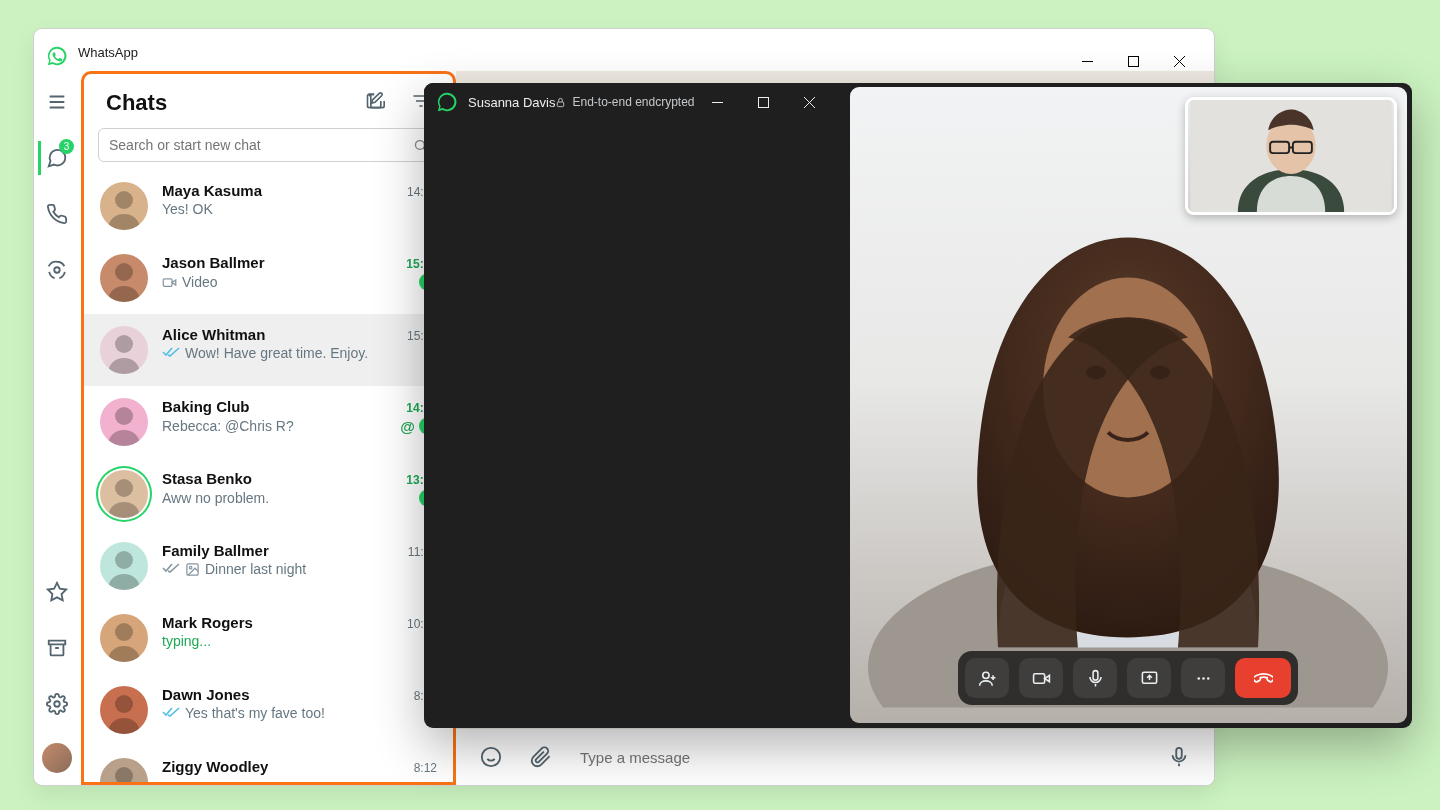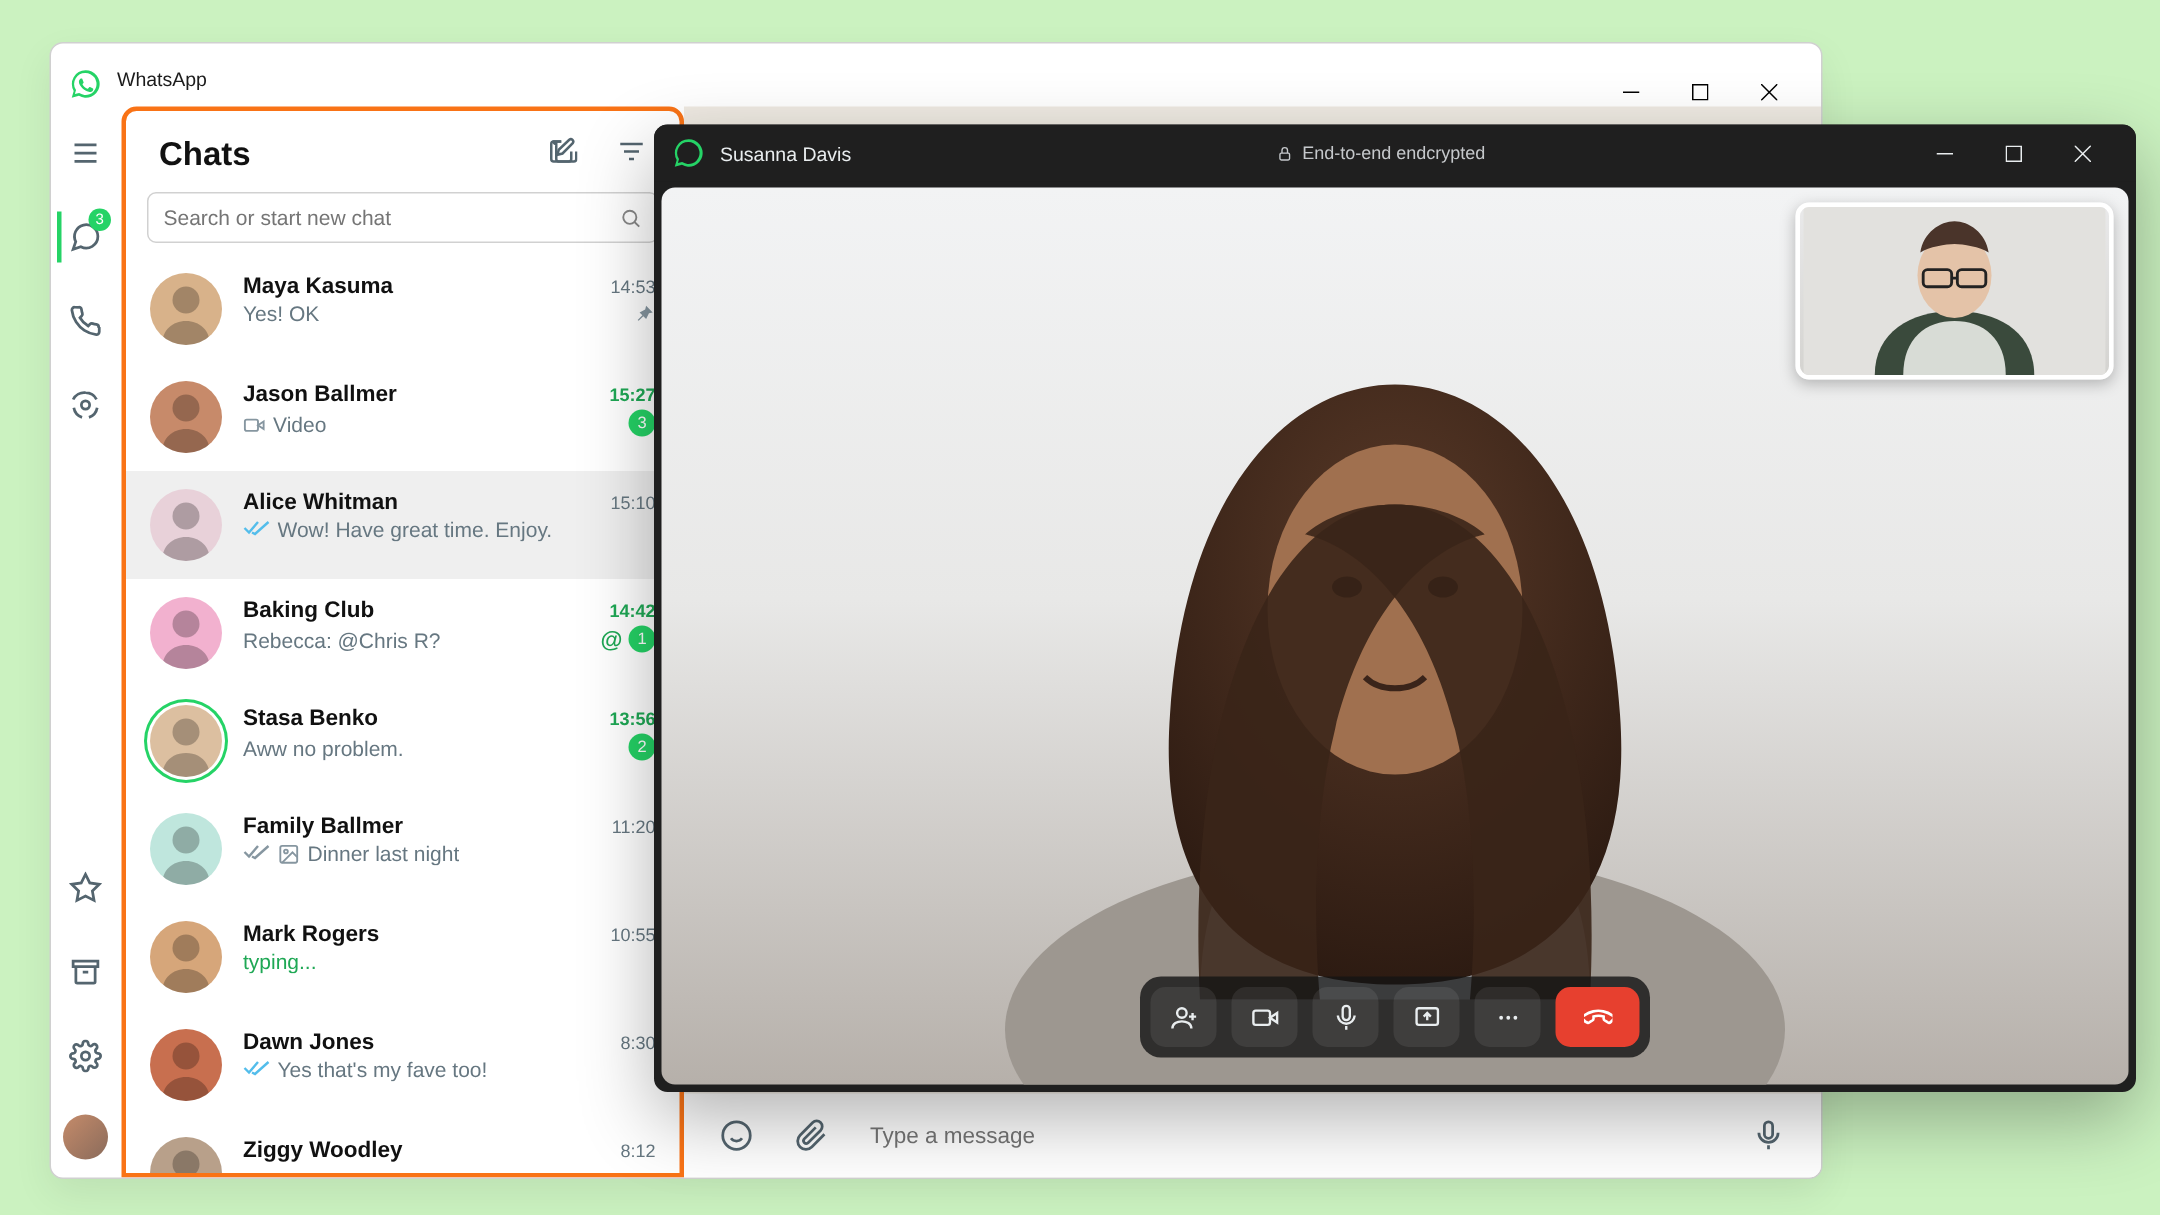--- a/index.html
+++ b/index.html
@@ -33,34 +33,34 @@
 .chat{display:flex;align-items:flex-start;padding:12px 16px;gap:14px;cursor:pointer}
 .chat.selected{background:#efefef}
 .chat .av{width:48px;height:48px;border-radius:50%;flex-shrink:0;background:#ccc;display:flex;align-items:center;justify-content:center;overflow:hidden}
 .chat .av.ring{box-shadow:0 0 0 2px #fff,0 0 0 4px #25d366}
 .chat .av svg{width:100%;height:100%}
 .chat .col{flex:1;min-width:0}
 .chat .row1{display:flex;align-items:baseline}
 .chat .name{font-size:15px;font-weight:600;color:#111}
 .chat .time{margin-left:auto;font-size:12px;color:#667781}
 .chat .time.unread{color:#1fa855;font-weight:600}
-.chat .row2{display:flex;align-items:flex-end;gap:5px;margin-top:2px}
+.chat .row2{display:flex;align-items:center;gap:5px;margin-top:2px}
 .chat .preview{font-size:14px;color:#667781;white-space:nowrap;overflow:hidden;text-overflow:ellipsis}
 .chat .preview.typing{color:#1fa855;font-weight:500}
 .chat .ticks{color:#53bdeb;font-size:13px}
 .chat .ticks.grey{color:#8696a0}
 .chat .mini-icon{width:15px;height:15px;color:#8696a0}
 .chat .trail{margin-left:auto;display:flex;align-items:center;gap:4px}
 .chat .ubadge{background:#25d366;color:#fff;font-size:11px;min-width:18px;height:18px;border-radius:9px;display:flex;align-items:center;justify-content:center;padding:0 4px}
 .chat .mention{color:#1fa855;font-size:15px;font-weight:700}
 .content{flex:1;display:flex;flex-direction:column;background:#efeae2;position:relative}
 .compose{margin-top:auto;height:56px;background:#fff;display:flex;align-items:center;padding:0 24px;gap:28px}
 .compose .cicon{width:22px;height:22px;color:#54656f;cursor:pointer}
 .compose input{flex:1;border:none;outline:none;font-size:15px;color:#333;background:transparent}
-.call-window{position:absolute;left:436px;top:83px;width:988px;height:645px;background:#1f1f1f;border-radius:9px;box-shadow:0 18px 50px rgba(0,0,0,.3);display:flex;flex-direction:column;overflow:hidden}
+.call-window{position:absolute;left:424px;top:83px;width:988px;height:645px;background:#1f1f1f;border-radius:9px;box-shadow:0 18px 50px rgba(0,0,0,.3);display:flex;flex-direction:row;overflow:hidden}
 .call-header{height:38px;display:flex;align-items:center;padding:0 12px;color:#e9edef;background:#1f1f1f}
 .call-header .app-icon{width:22px;height:22px;color:#25d366;margin-right:10px}
 .call-header .caller{font-size:13px}
 .call-header .enc{margin:0 auto;font-size:12px;color:#c5c8cb;display:flex;align-items:center;gap:6px}
 .call-header .lock{width:11px;height:11px}
 .call-header .cwinctrls{display:flex}
 .call-header .cwinctrls .wc{width:46px;height:30px;display:flex;align-items:center;justify-content:center;color:#e9edef;cursor:pointer}
 .call-header .cwinctrls svg{stroke:#e9edef}
 .video-area{flex:1;margin:4px 5px 5px;border-radius:9px;position:relative;overflow:hidden;background:linear-gradient(180deg,#f2f3f4 0%,#e8e8e7 46%,#b6b0aa 100%)}
 .remote-person{position:absolute;left:50%;top:50%;transform:translate(-50%,-46%);width:560px;height:560px}

